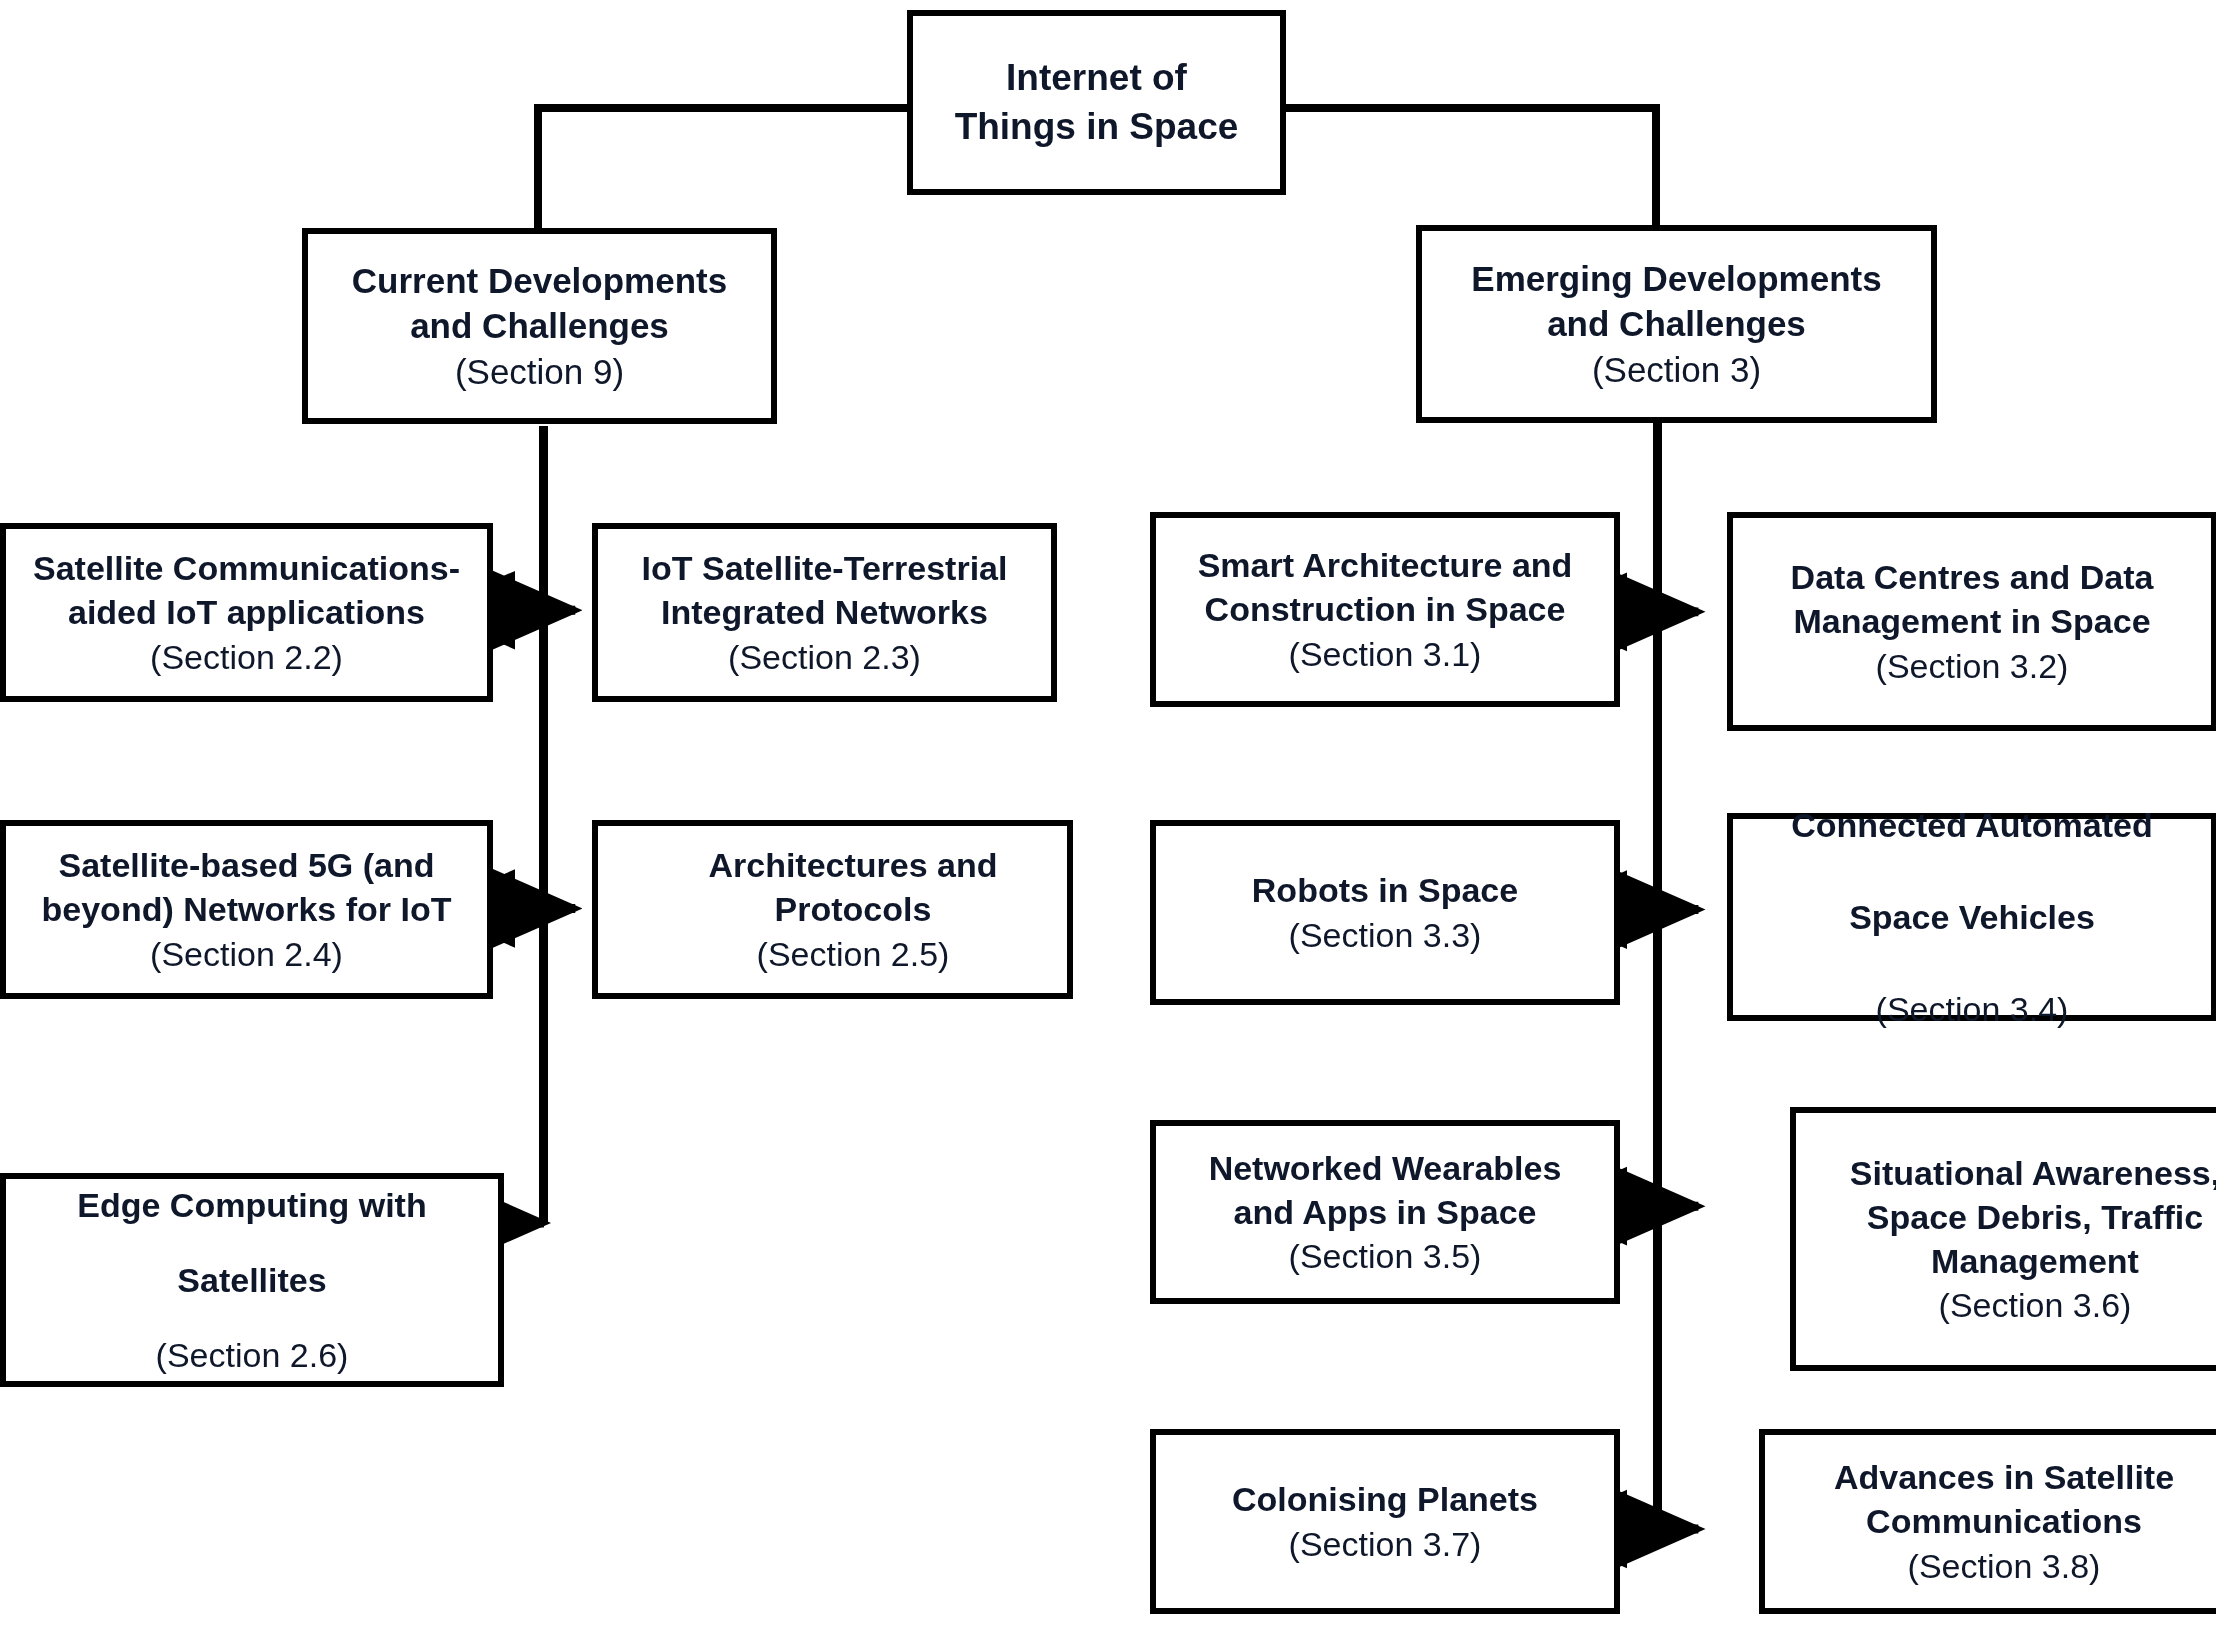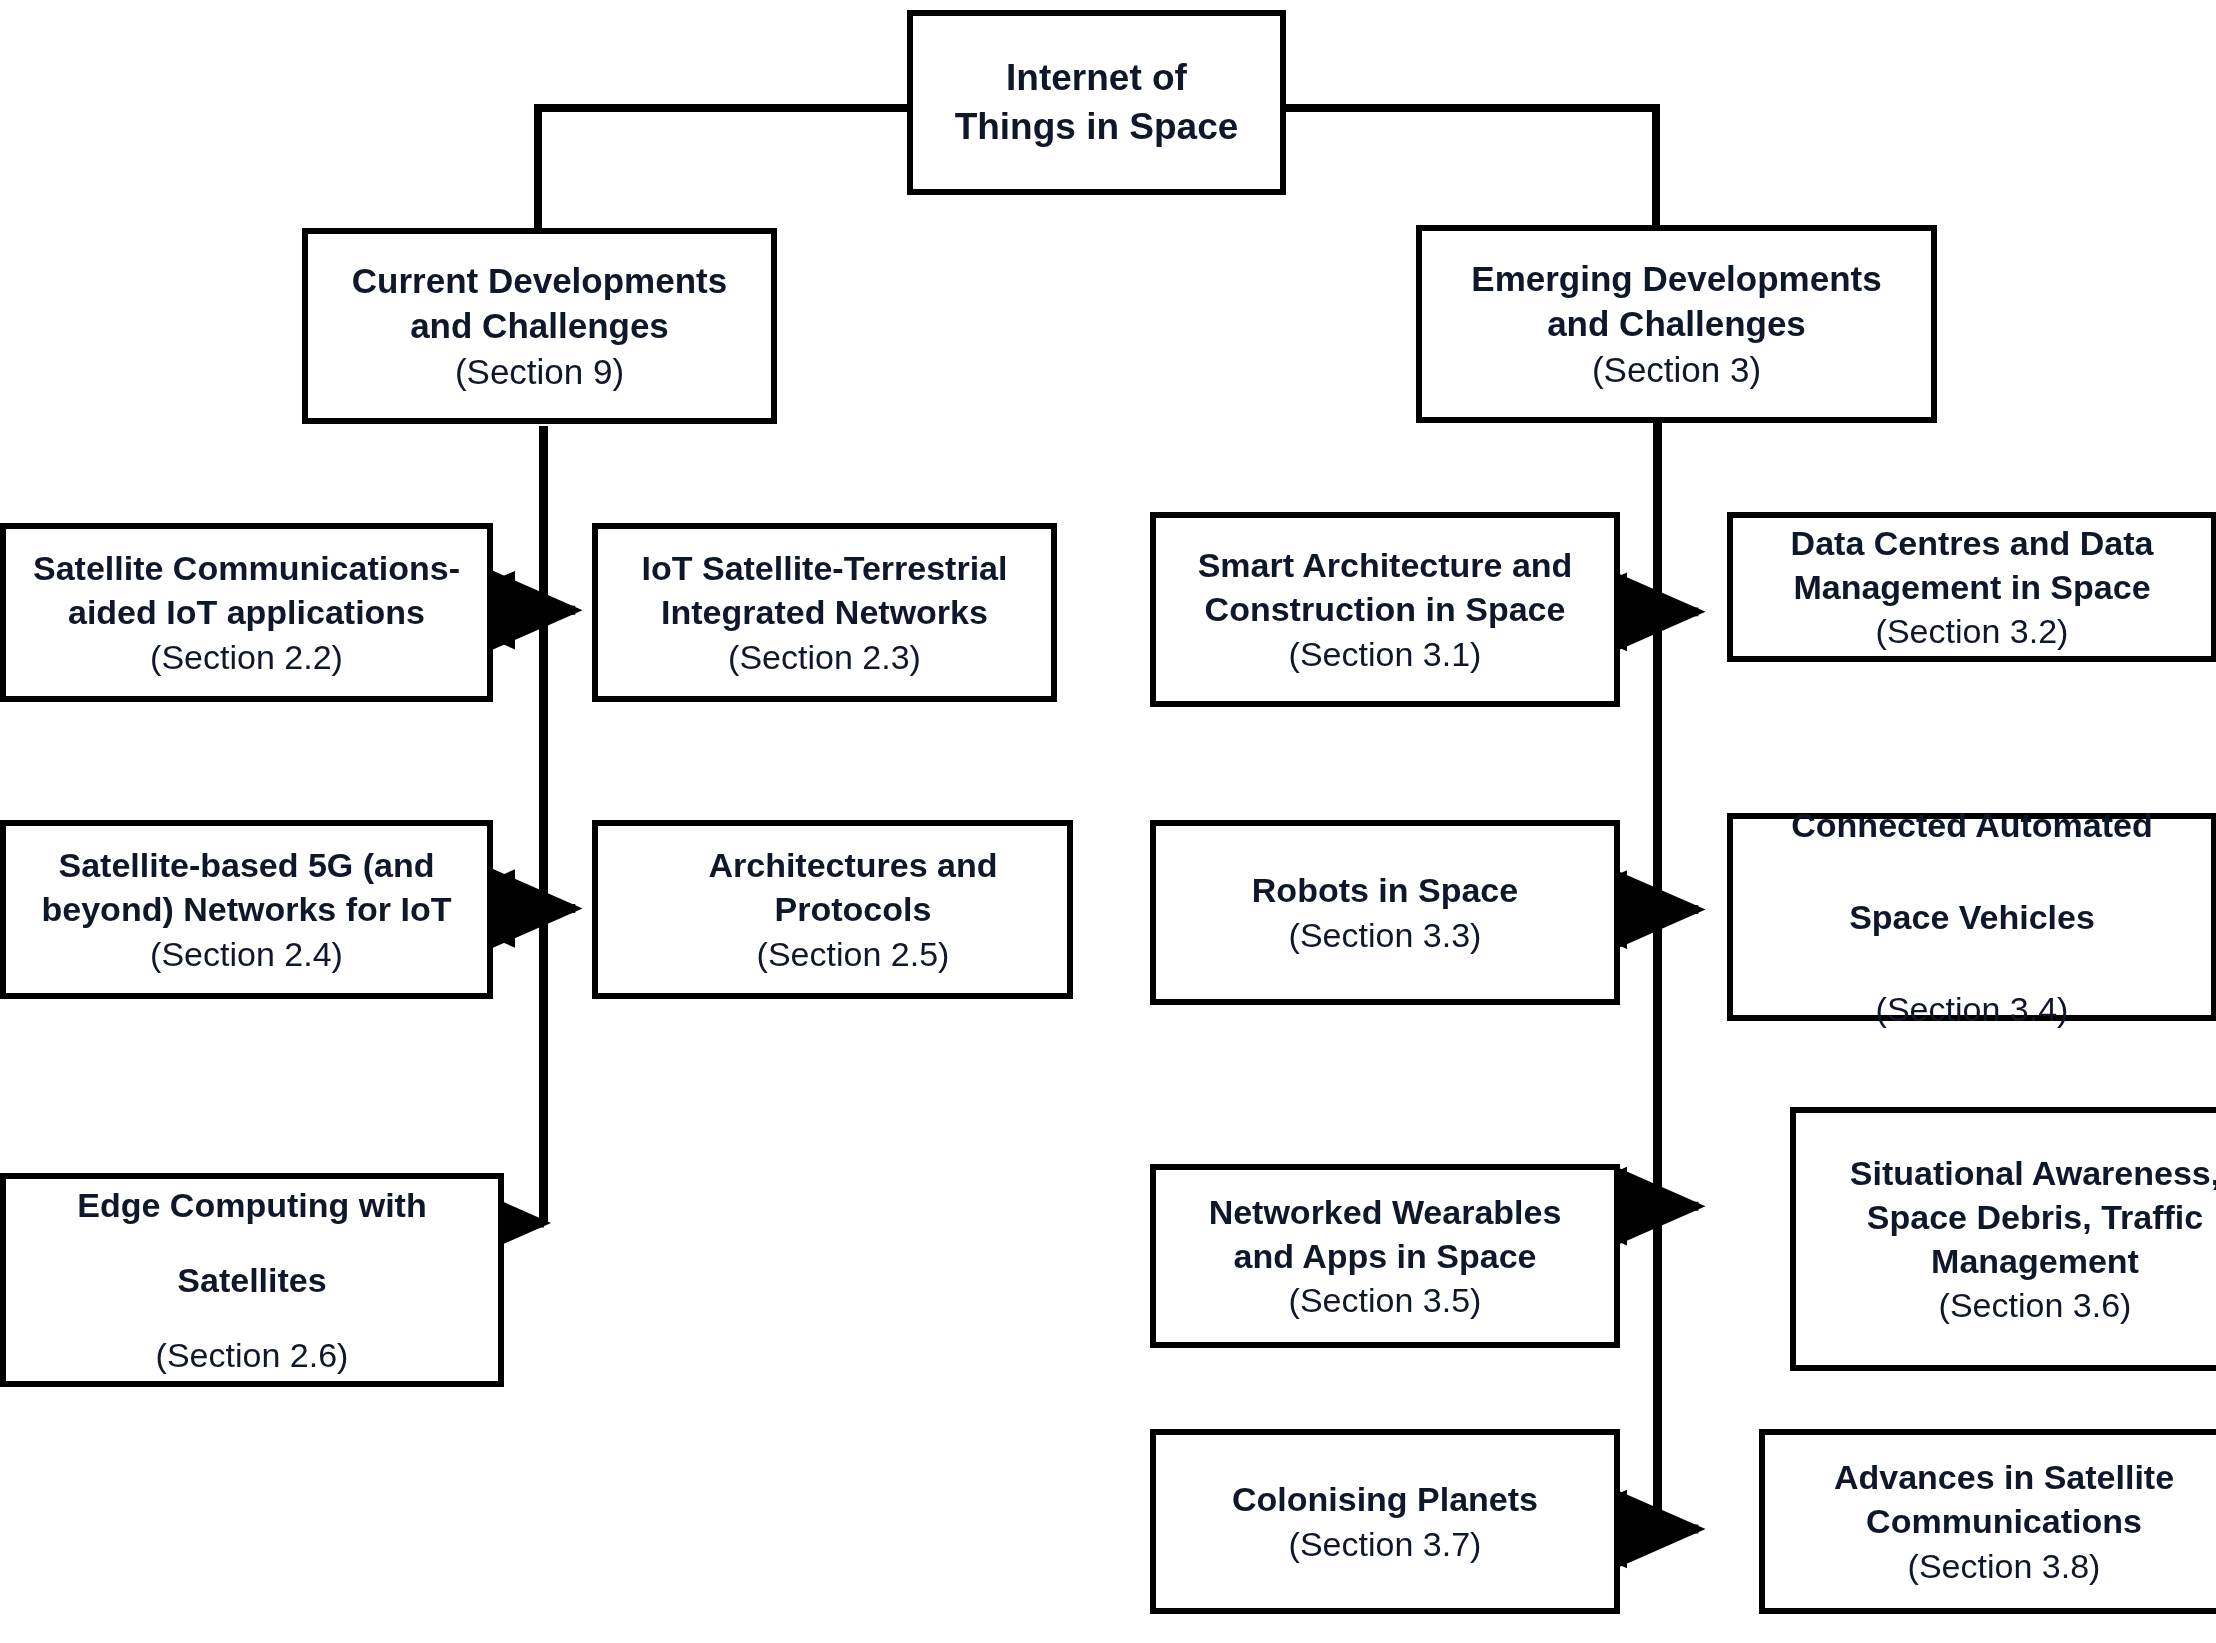--- a/index.html
+++ b/index.html
@@ -145,38 +145,38 @@
     <span class="node-line bold">Satellites</span>
     <span class="node-line plain">(Section 2.6)</span>
   </div>
 
   <div class="node-box t-leaf" style="left:1150px; top:512px; width:470px; height:195px;">
     <span class="node-line bold">Smart Architecture and</span>
     <span class="node-line bold">Construction in Space</span>
     <span class="node-line plain">(Section 3.1)</span>
   </div>
 
-  <div class="node-box t-leaf" style="left:1727px; top:512px; width:490px; height:150px;">
+  <div class="node-box t-leaf" style="left:1727px; top:512px; width:490px; height:219px;">
     <span class="node-line bold">Data Centres and Data</span>
     <span class="node-line bold">Management in Space</span>
     <span class="node-line plain">(Section 3.2)</span>
   </div>
 
   <div class="node-box t-leaf" style="left:1150px; top:820px; width:470px; height:185px;">
     <span class="node-line bold">Robots in Space</span>
     <span class="node-line plain">(Section 3.3)</span>
   </div>
 
   <div class="node-box t-leaf" style="left:1727px; top:813px; width:490px; height:208px;gap:48px;">
     <span class="node-line bold">Connected Automated</span>
     <span class="node-line bold">Space Vehicles</span>
     <span class="node-line plain">(Section 3.4)</span>
   </div>
 
-  <div class="node-box t-leaf" style="left:1150px; top:1120px; width:470px; height:184px;margin-top:44px;">
+  <div class="node-box t-leaf" style="left:1150px; top:1120px; width:470px; height:184px;">
     <span class="node-line bold">Networked Wearables</span>
     <span class="node-line bold">and Apps in Space</span>
     <span class="node-line plain">(Section 3.5)</span>
   </div>
 
   <div class="node-box t-leaf" style="left:1790px; top:1107px; width:490px; height:264px;">
     <span class="node-line bold">Situational Awareness,</span>
     <span class="node-line bold">Space Debris, Traffic</span>
     <span class="node-line bold">Management</span>
     <span class="node-line plain">(Section 3.6)</span>

